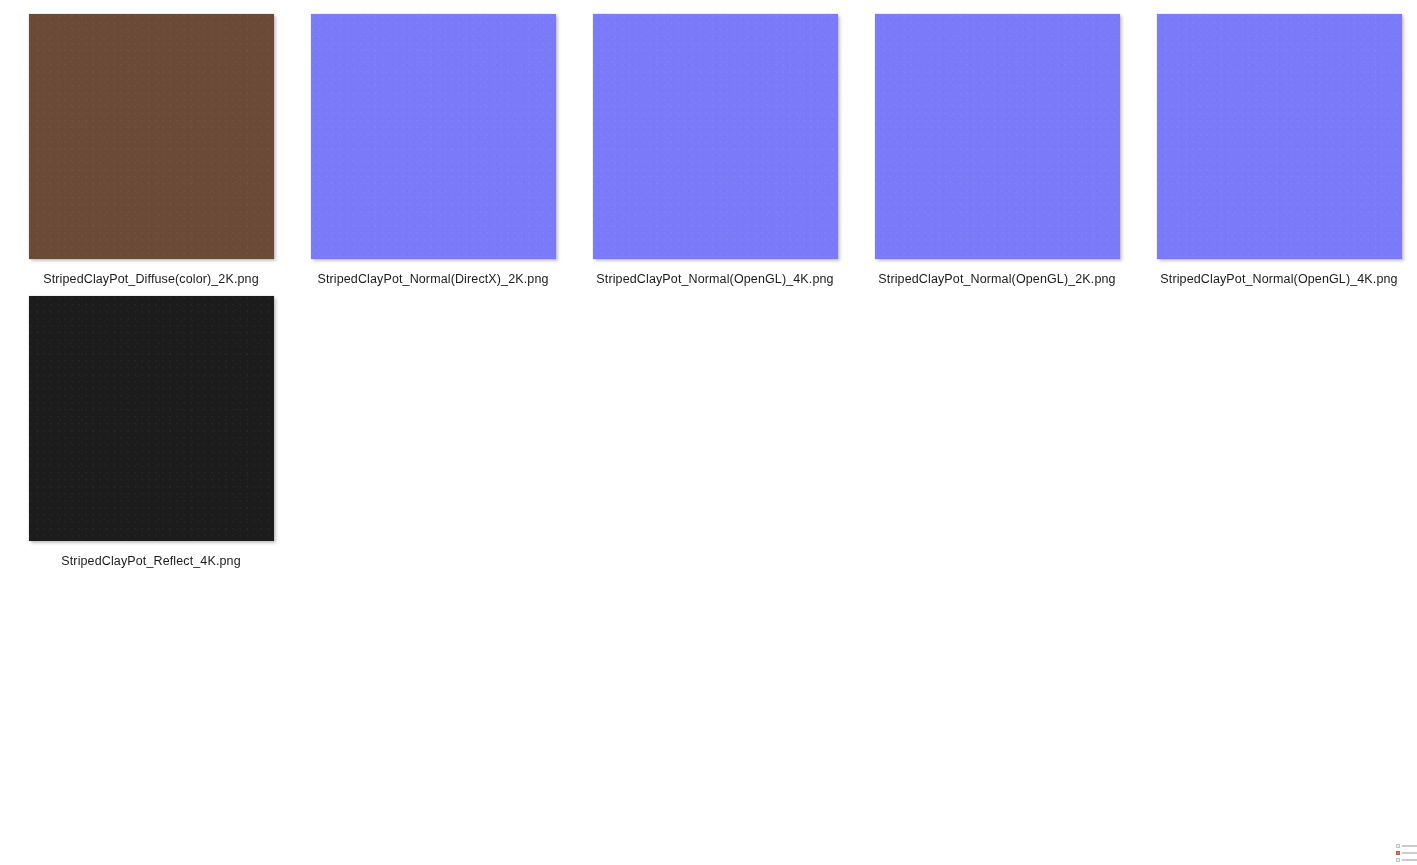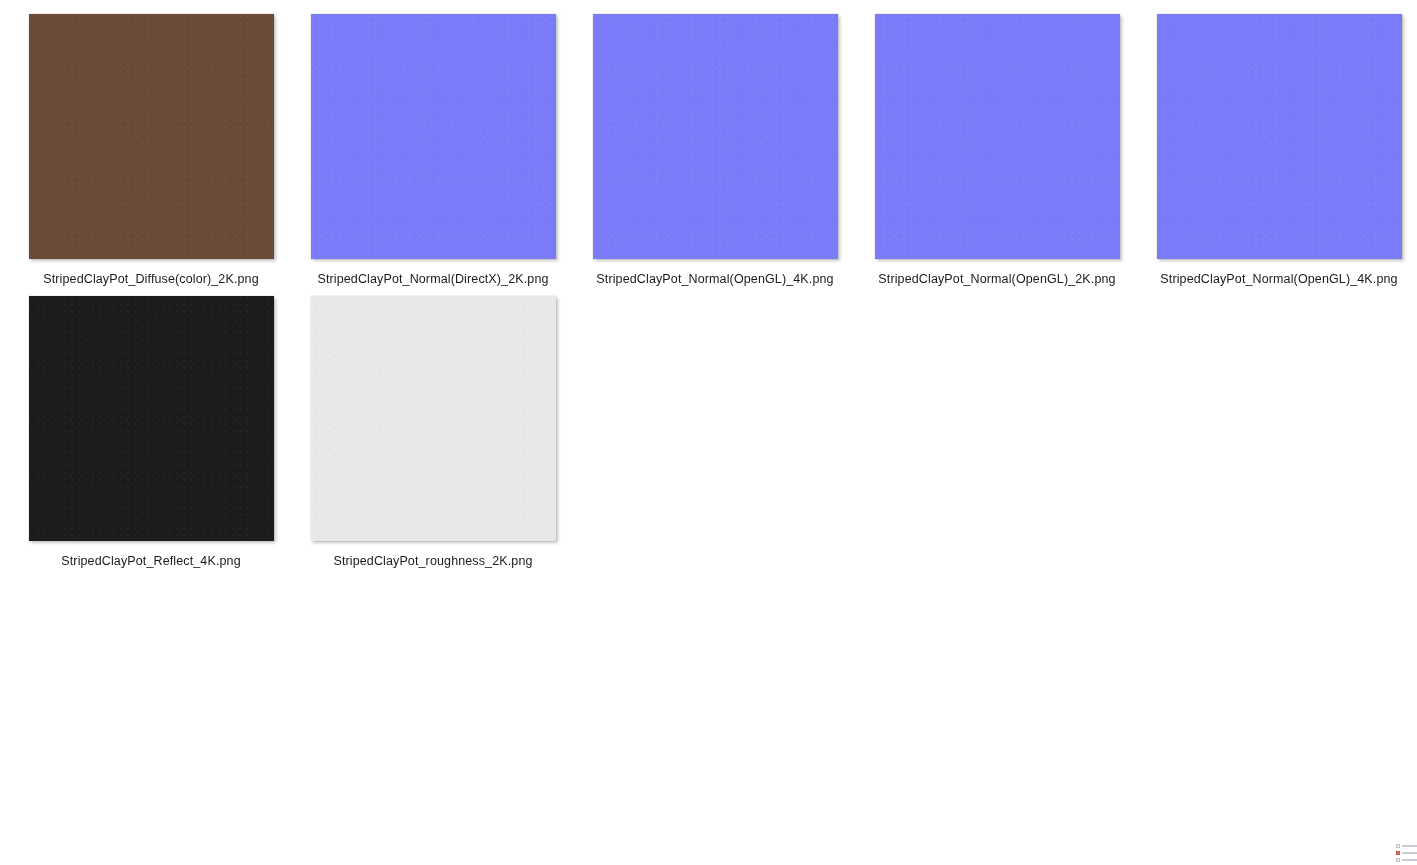--- a/index.html
+++ b/index.html
@@ -155,26 +155,20 @@
         <div class="thumb" style="background: rgb(123, 123, 250);"></div>
       </div>
       <div class="file-label">StripedClayPot_Normal(OpenGL)_4K.png</div>
     </div>
     <div class="file-item">
       <div class="thumb-wrap">
         <div class="thumb" style="background: rgb(28, 28, 28);"></div>
       </div>
       <div class="file-label">StripedClayPot_Reflect_4K.png</div>
     </div>
-    <div class="file-item">
-      <div class="thumb-wrap">
-        <div class="thumb" style="background: rgb(232, 232, 232);"></div>
-      </div>
-      <div class="file-label">StripedClayPot_roughness_2K.png</div>
-    </div>
   </div>
 
 <div id="view-mode-icon">
   <div class="row">
     <span class="sq"></span>
     <span class="ln"></span>
   </div>
   <div class="row">
     <span class="sq accent"></span>
     <span class="ln"></span>

